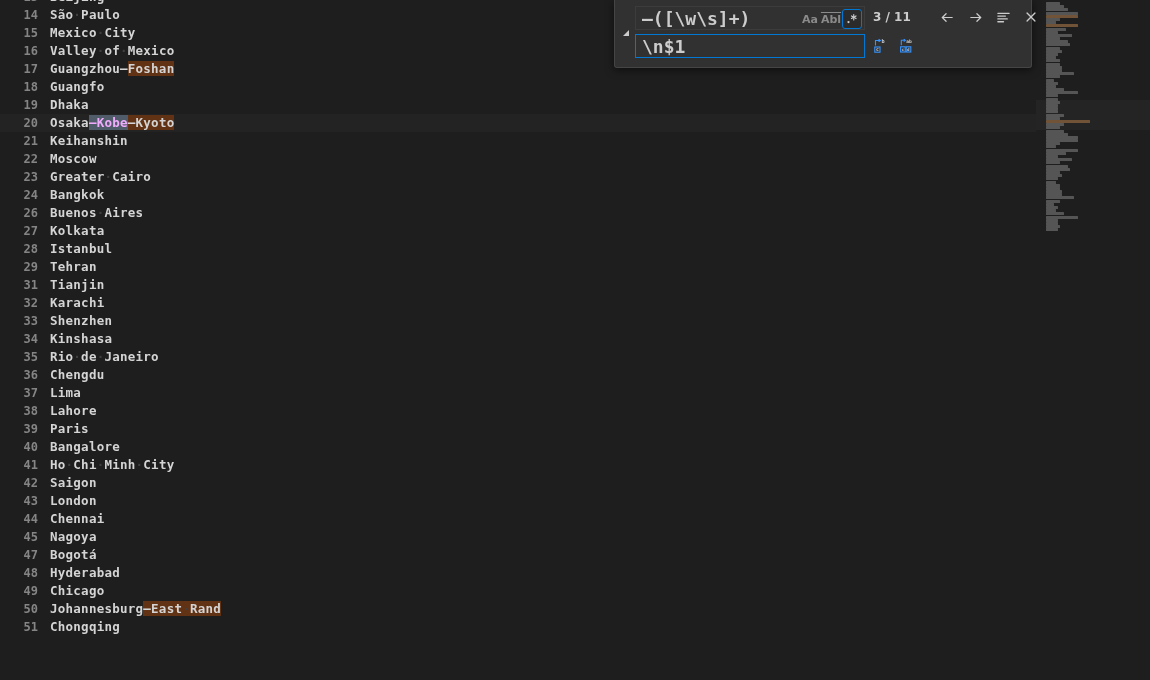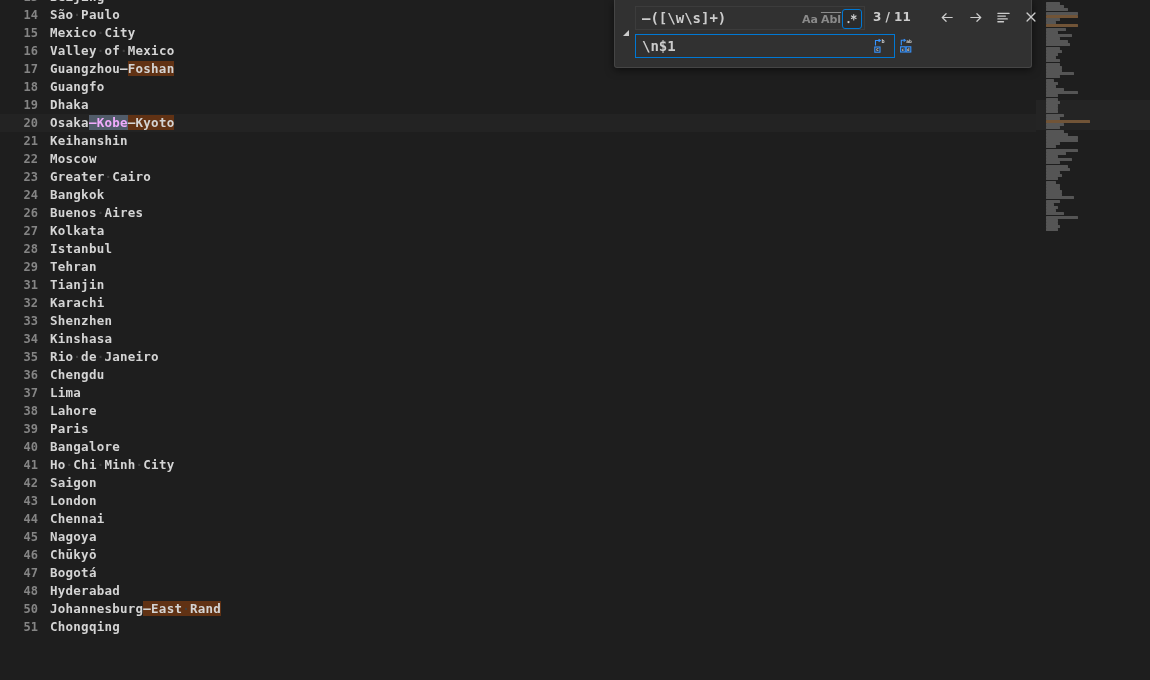--- a/index.html
+++ b/index.html
@@ -113,27 +113,27 @@
 
   .fw-input {
     position: relative;
     width: 230px; height: 24px;
     background: #313131;
     border: 1px solid #3c3c3c;
     display: flex;
     align-items: center;
   }
   .fw-input.replace {
-    width: 260px;
+    width: 230px;
     border: 1px solid #0078d4;
     background: #313131;
   }
   .fw-input .val {
     color: #cccccc;
-    font-size: 14px;
+    font-size: 18px;
     font-family: "DejaVu Sans Mono", monospace;
     padding-left: 6px;
     white-space: pre;
     flex: 1;
   }
   .fw-opts {
     position: absolute;
     right: 2px; top: 2px;
     display: flex;
     align-items: center;
@@ -223,23 +223,23 @@
         <div class="line"><span class="ln">36</span><span class="lt">Chengdu</span></div>
         <div class="line"><span class="ln">37</span><span class="lt">Lima</span></div>
         <div class="line"><span class="ln">38</span><span class="lt">Lahore</span></div>
         <div class="line"><span class="ln">39</span><span class="lt">Paris</span></div>
         <div class="line"><span class="ln">40</span><span class="lt">Bangalore</span></div>
         <div class="line"><span class="ln">41</span><span class="lt">Ho<span class="ws">·</span>Chi<span class="ws">·</span>Minh<span class="ws">·</span>City</span></div>
         <div class="line"><span class="ln">42</span><span class="lt">Saigon</span></div>
         <div class="line"><span class="ln">43</span><span class="lt">London</span></div>
         <div class="line"><span class="ln">44</span><span class="lt">Chennai</span></div>
         <div class="line"><span class="ln">45</span><span class="lt">Nagoya</span></div>
-        <div class="line"><span class="ln">46</span><span class="lt">Chūkyō</span></div>
         <div class="line"><span class="ln">47</span><span class="lt">Bogotá</span></div>
         <div class="line"><span class="ln">48</span><span class="lt">Hyderabad</span></div>
+        <div class="line"><span class="ln">49</span><span class="lt">Chicago</span></div>
         <div class="line"><span class="ln">50</span><span class="lt">Johannesburg<span class="hl-match">–East<span class="ws">·</span>Rand</span></span></div>
         <div class="line"><span class="ln">51</span><span class="lt">Chongqing</span></div>
       </div>
   </div>
 
   <div class="minimap">
     <div class="minimap-slider"></div>
     <div class="mm-lines" id="mm-lines">
         <div class="mm-line" style="width: 14px;"></div>
         <div class="mm-line" style="width: 18px;"></div>

